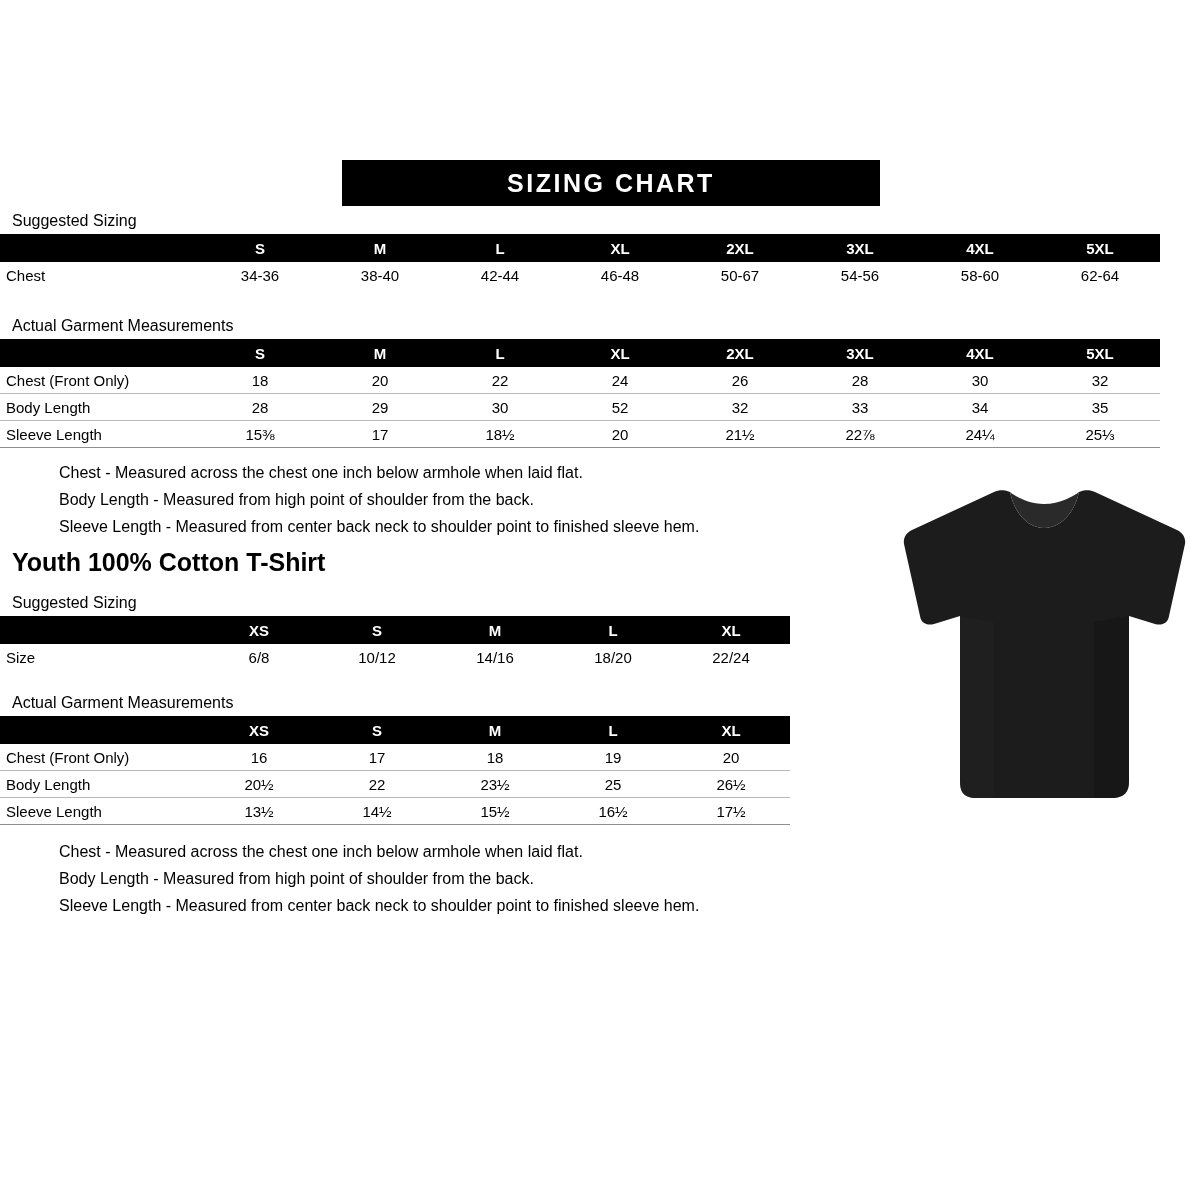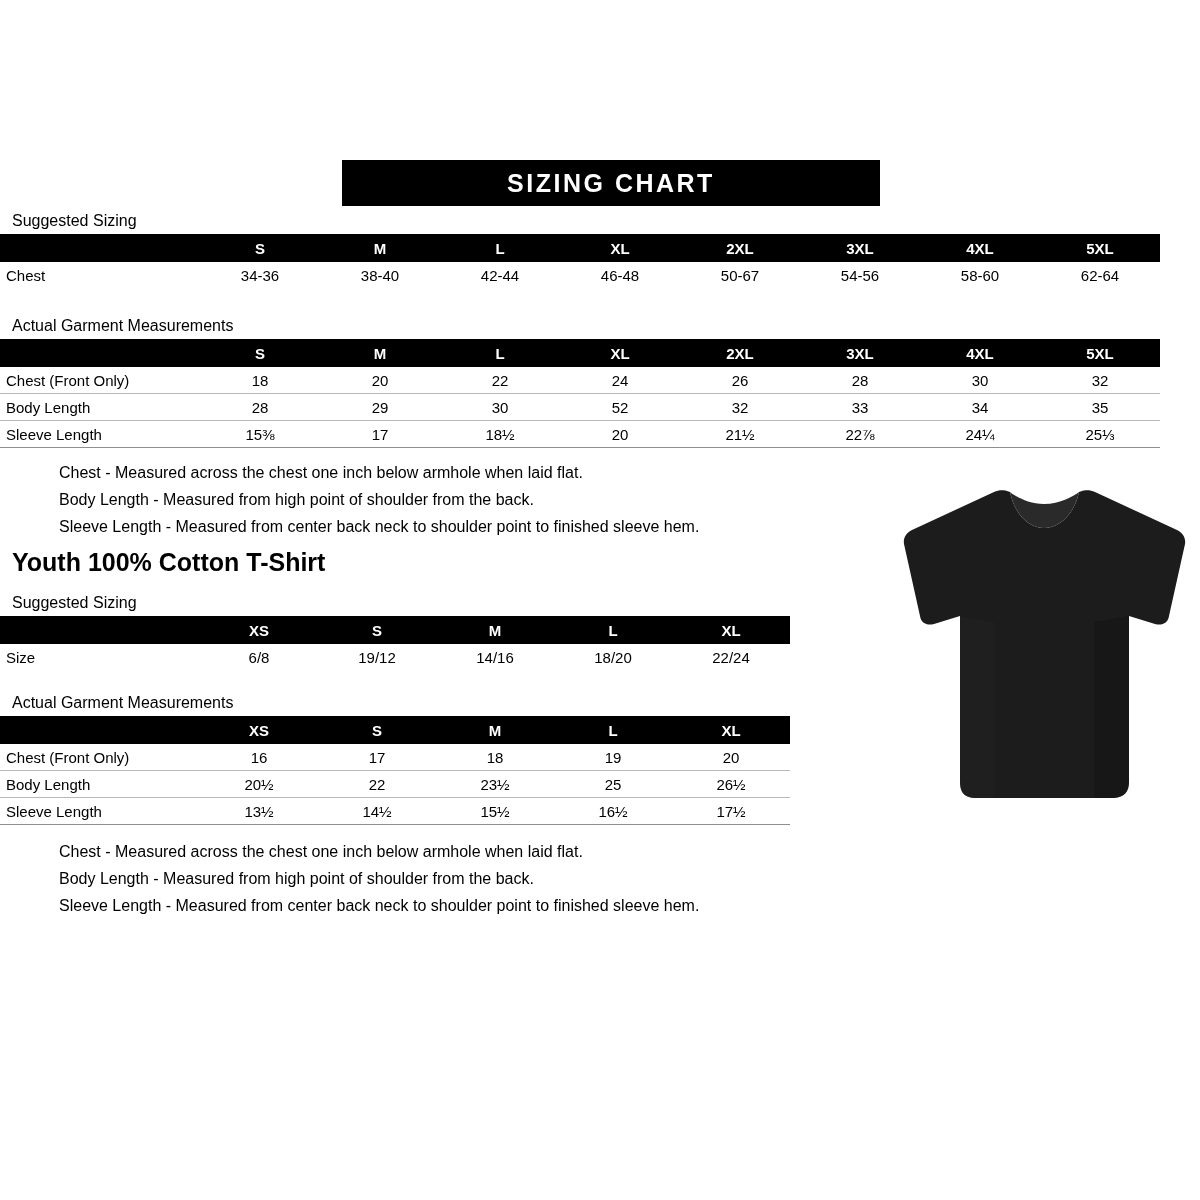--- a/index.html
+++ b/index.html
@@ -287,21 +287,21 @@
         <th>S</th>
         <th>M</th>
         <th>L</th>
         <th>XL</th>
       </tr>
     </thead>
     <tbody>
       <tr>
         <td class="rowlabel">Size</td>
         <td>6/8</td>
-        <td>19/12</td>
+        <td>10/12</td>
         <td>14/16</td>
         <td>18/20</td>
         <td>22/24</td>
       </tr>
     </tbody>
   </table>
 
   <div class="section-label" style="left:12px; top:694px;">Actual Garment Measurements</div>
 
   <table class="size-table" style="left:0px; top:716px; width:790px;">

